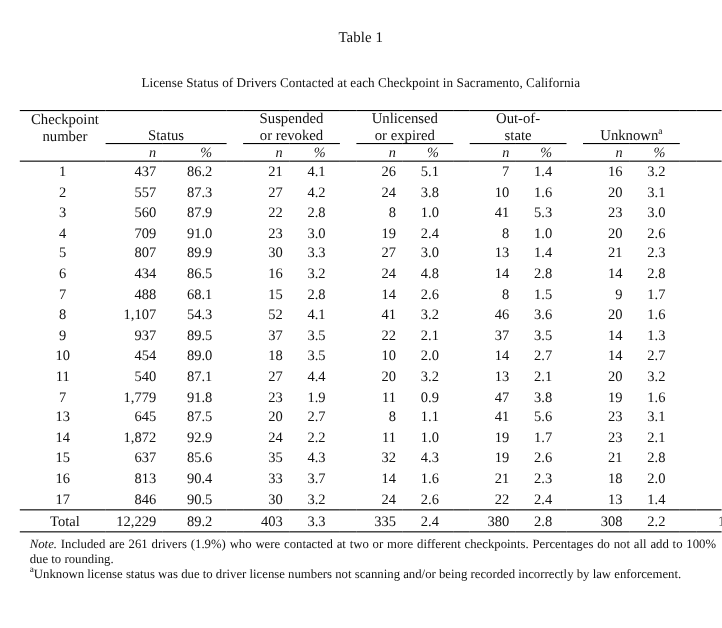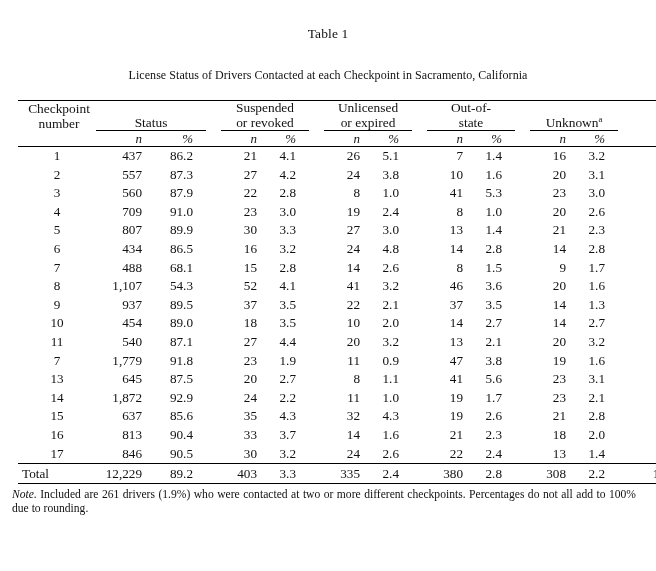--- a/index.html
+++ b/index.html
@@ -116,38 +116,38 @@
   .data td.c-n  { padding-right: 6px; }
   .data td.c-p  { padding-right: 13px; }
   .data td.c-N  { padding-right: 4px; }
 
   .total td {
     font-size: 13.2px;
     line-height: 19px;
     text-align: right;
     white-space: nowrap;
   }
-  .total td.stub { text-align: left; padding-left: 4px; }
+  .total td.stub { text-align: center; padding-left: 4px; }
   .total td.c-n  { padding-right: 6px; }
   .total td.c-p  { padding-right: 13px; margin-top: 36px; }
   .total td.c-N  { padding-right: 4px; }
 
   
   col.w-stub { width: 78px; }
   col.w-n1   { width: 52px; }
   col.w-p1   { width: 58px; }
   col.w-gap  { width: 15px; }
   col.w-n    { width: 42px; }
   col.w-p    { width: 46px; }
   col.w-N    { width: 60px; }
 
   
   .notes {
     position: absolute;
-    left: 12px;
+    left: 27px;
     top: 488px;
     width: 624px;
     font-size: 11.6px;
     line-height: 13.6px;
     text-align: justify;
   }
   .notes p { margin: 0; }
   .notes .lbl { font-style: italic; }
   .notes sup { font-size: 8.4px; vertical-align: super; line-height: 0; }
   .grp-head sup { font-size: 8.6px; vertical-align: super; line-height: 0; }
@@ -609,15 +609,16 @@
       <tbody>
         <tr class="rule-bottom">
             <td colspan="17"></td>
           </tr>
       </tbody>
     </table>
   </div>
 
   <div class="notes">
     <p><span class="lbl">Note.</span><span> Included are 261 drivers (1.9%) who were contacted at two or more different checkpoints.  Percentages do not all add to 100% due to rounding.</span></p>
+    <p><sup>a</sup><span>Unknown license status was due to driver license numbers not scanning and/or being recorded incorrectly by law enforcement.</span></p>
   </div>
 
 </div>
 
 </body></html>

